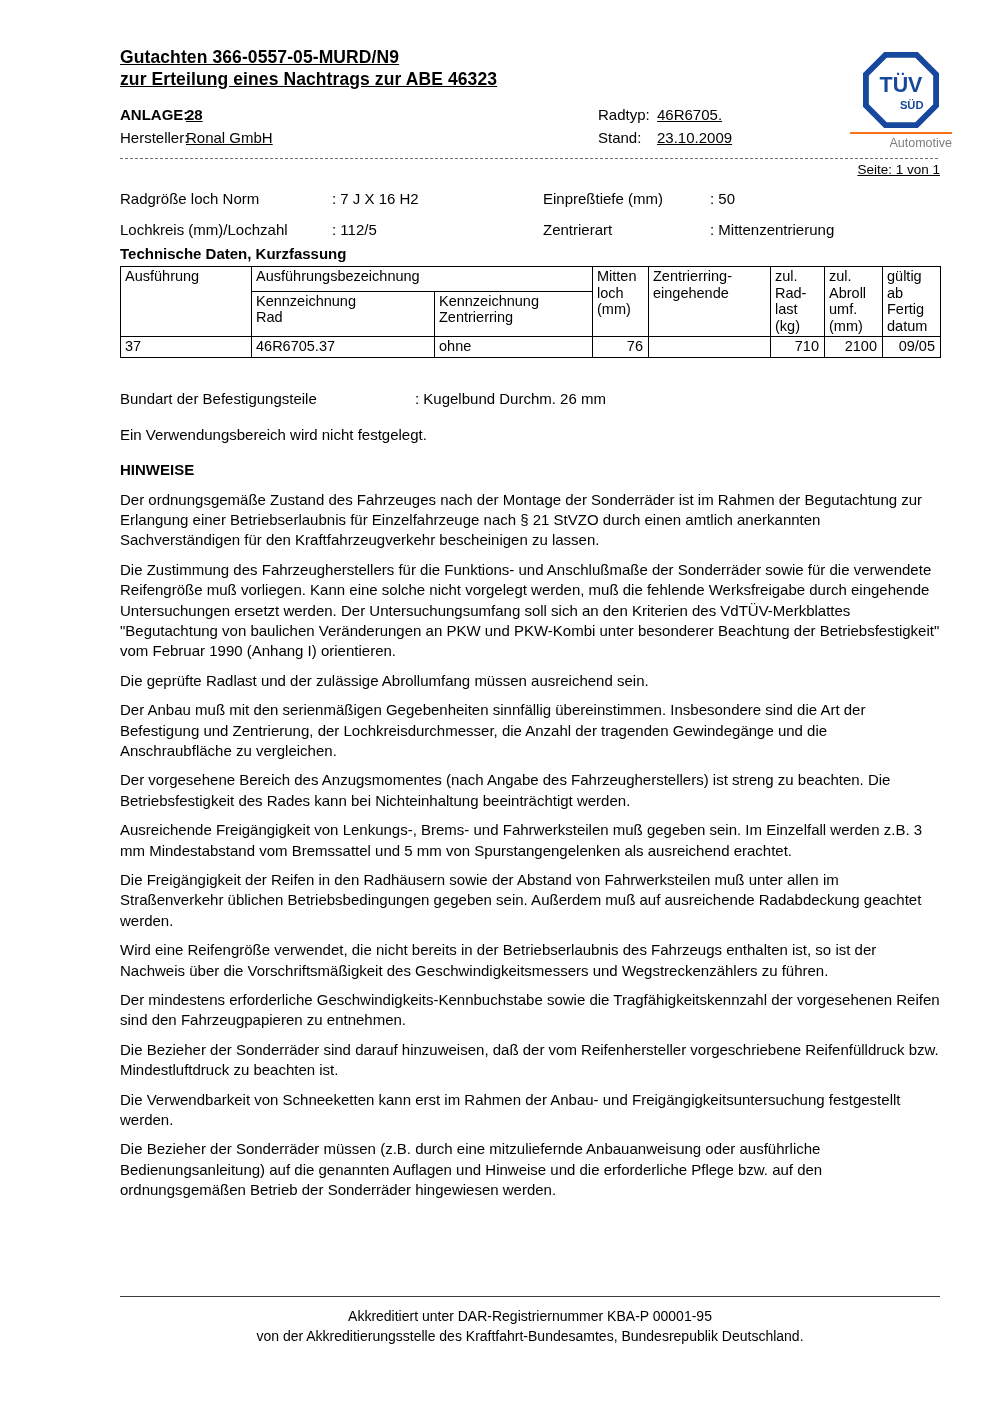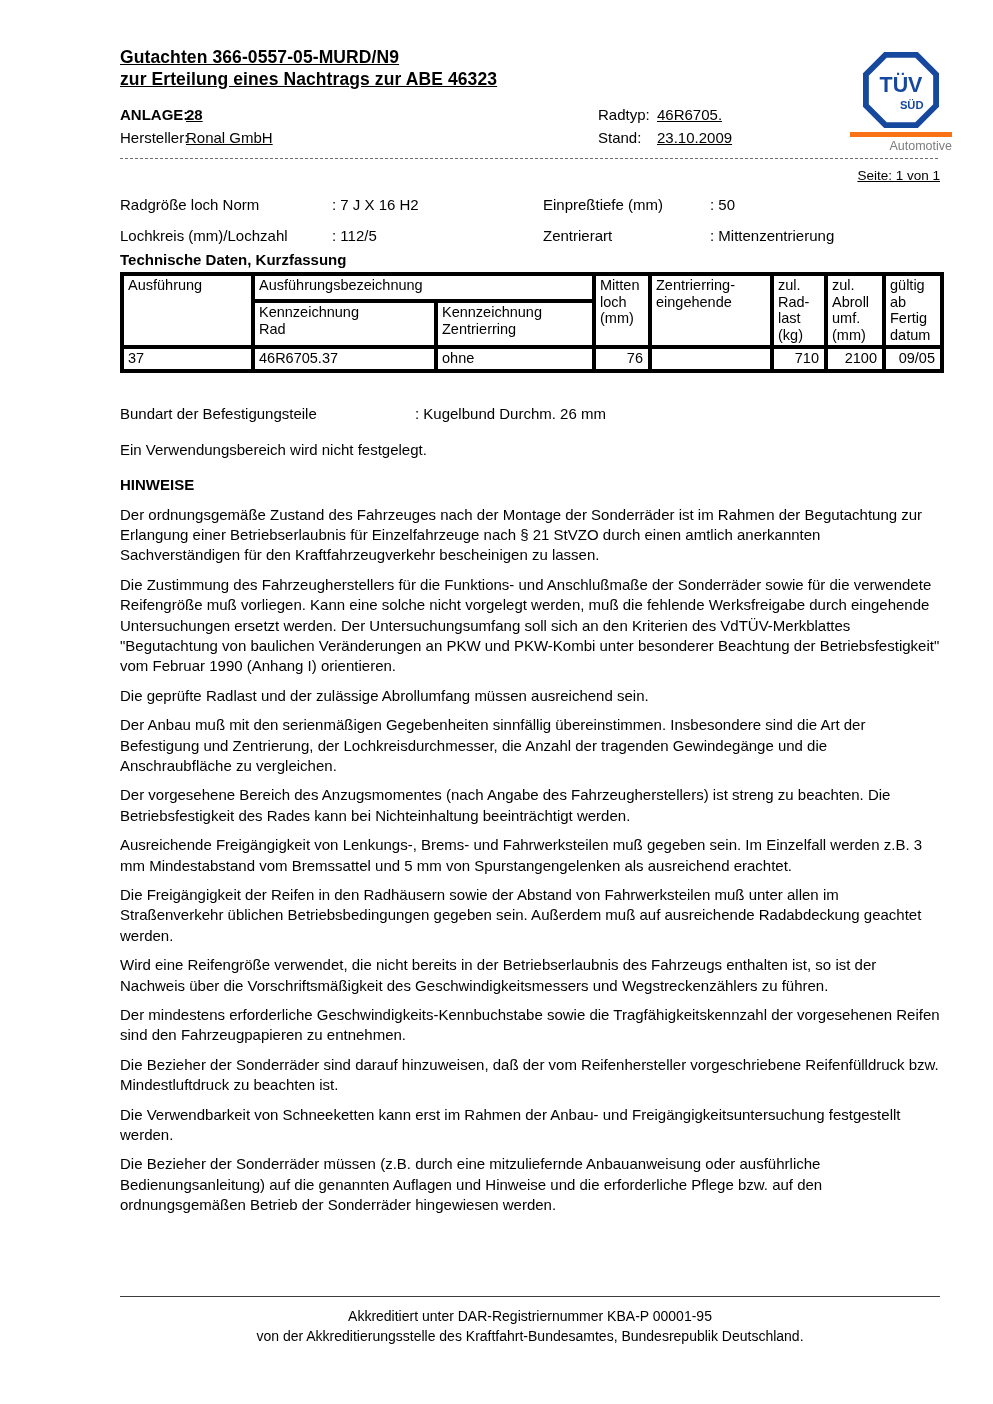--- a/index.html
+++ b/index.html
@@ -10,43 +10,43 @@
     font-family: "Liberation Sans", "DejaVu Sans", sans-serif;
     position: relative;
     overflow: hidden;
   }
   .page { position: absolute; inset: 0; padding: 46px 53px 0 120px; }
 
   
   .header { position: relative; text-decoration: underline; }
   .title { font-size: 17.5px; font-weight: bold; line-height: 22px; letter-spacing: 0.1px; }
   .logo-block { position: absolute; right: -12px; top: 6px; width: 102px; display: flex; flex-direction: column; align-items: center; }
-  .logo-caption { font-size: 12.5px; color: #7c7c7c; width: 100%; text-align: right; border-top: 5px solid #f97316; padding-top: 2px; margin-top: 4px; }
+  .logo-caption { font-size: 12.5px; color: #7c7c7c; width: 100%; text-align: right; border-top: 2px solid #f97316; padding-top: 2px; margin-top: 4px; }
 
   .meta { display: flex; margin-top: 13px; font-size: 15px; }
   .meta-left { flex: 0 0 478px; }
   .meta-row { line-height: 23px; }
   .lbl-l { display: inline-block; width: 66px; }
   .lbl-r { display: inline-block; width: 59px; }
   .bold { font-weight: bold; }
 
   .dashed-sep { margin-top: 9px; height: 1px;
     background: repeating-linear-gradient(to right, #6d6d6d 0 3px, transparent 3px 5px); }
-  .page-num { margin-top: 8px; text-align: right; font-size: 13.5px; line-height: 17px; }
+  .page-num { margin-top: 2px; text-align: right; font-size: 13.5px; line-height: 17px; }
 
   
   .section-heading { font-size: 15px; font-weight: bold; line-height: 21px; }
   .h-raddaten { margin-top: 15px; }
   .raddaten-row { display: grid; grid-template-columns: 212px 211px 167px auto; font-size: 15px; line-height: 21px; margin-top: 10px; }
   .h-tech { margin-top: 3px; margin-bottom: 2px; }
 
   
   table.tech-table { border-collapse: collapse; table-layout: fixed; width: 820px; font-size: 14.5px; }
   .tech-table th, .tech-table td {
-    border: 4px solid #000000;
+    border: 1px solid #000000;
     padding: 1px 5px 2px 4px;
     font-weight: normal;
     text-align: left;
     vertical-align: top;
     line-height: 16.5px;
     overflow: hidden;
   }
   .tech-table .pre { white-space: pre-line; }
   .tech-table td.num { text-align: right; }
 

